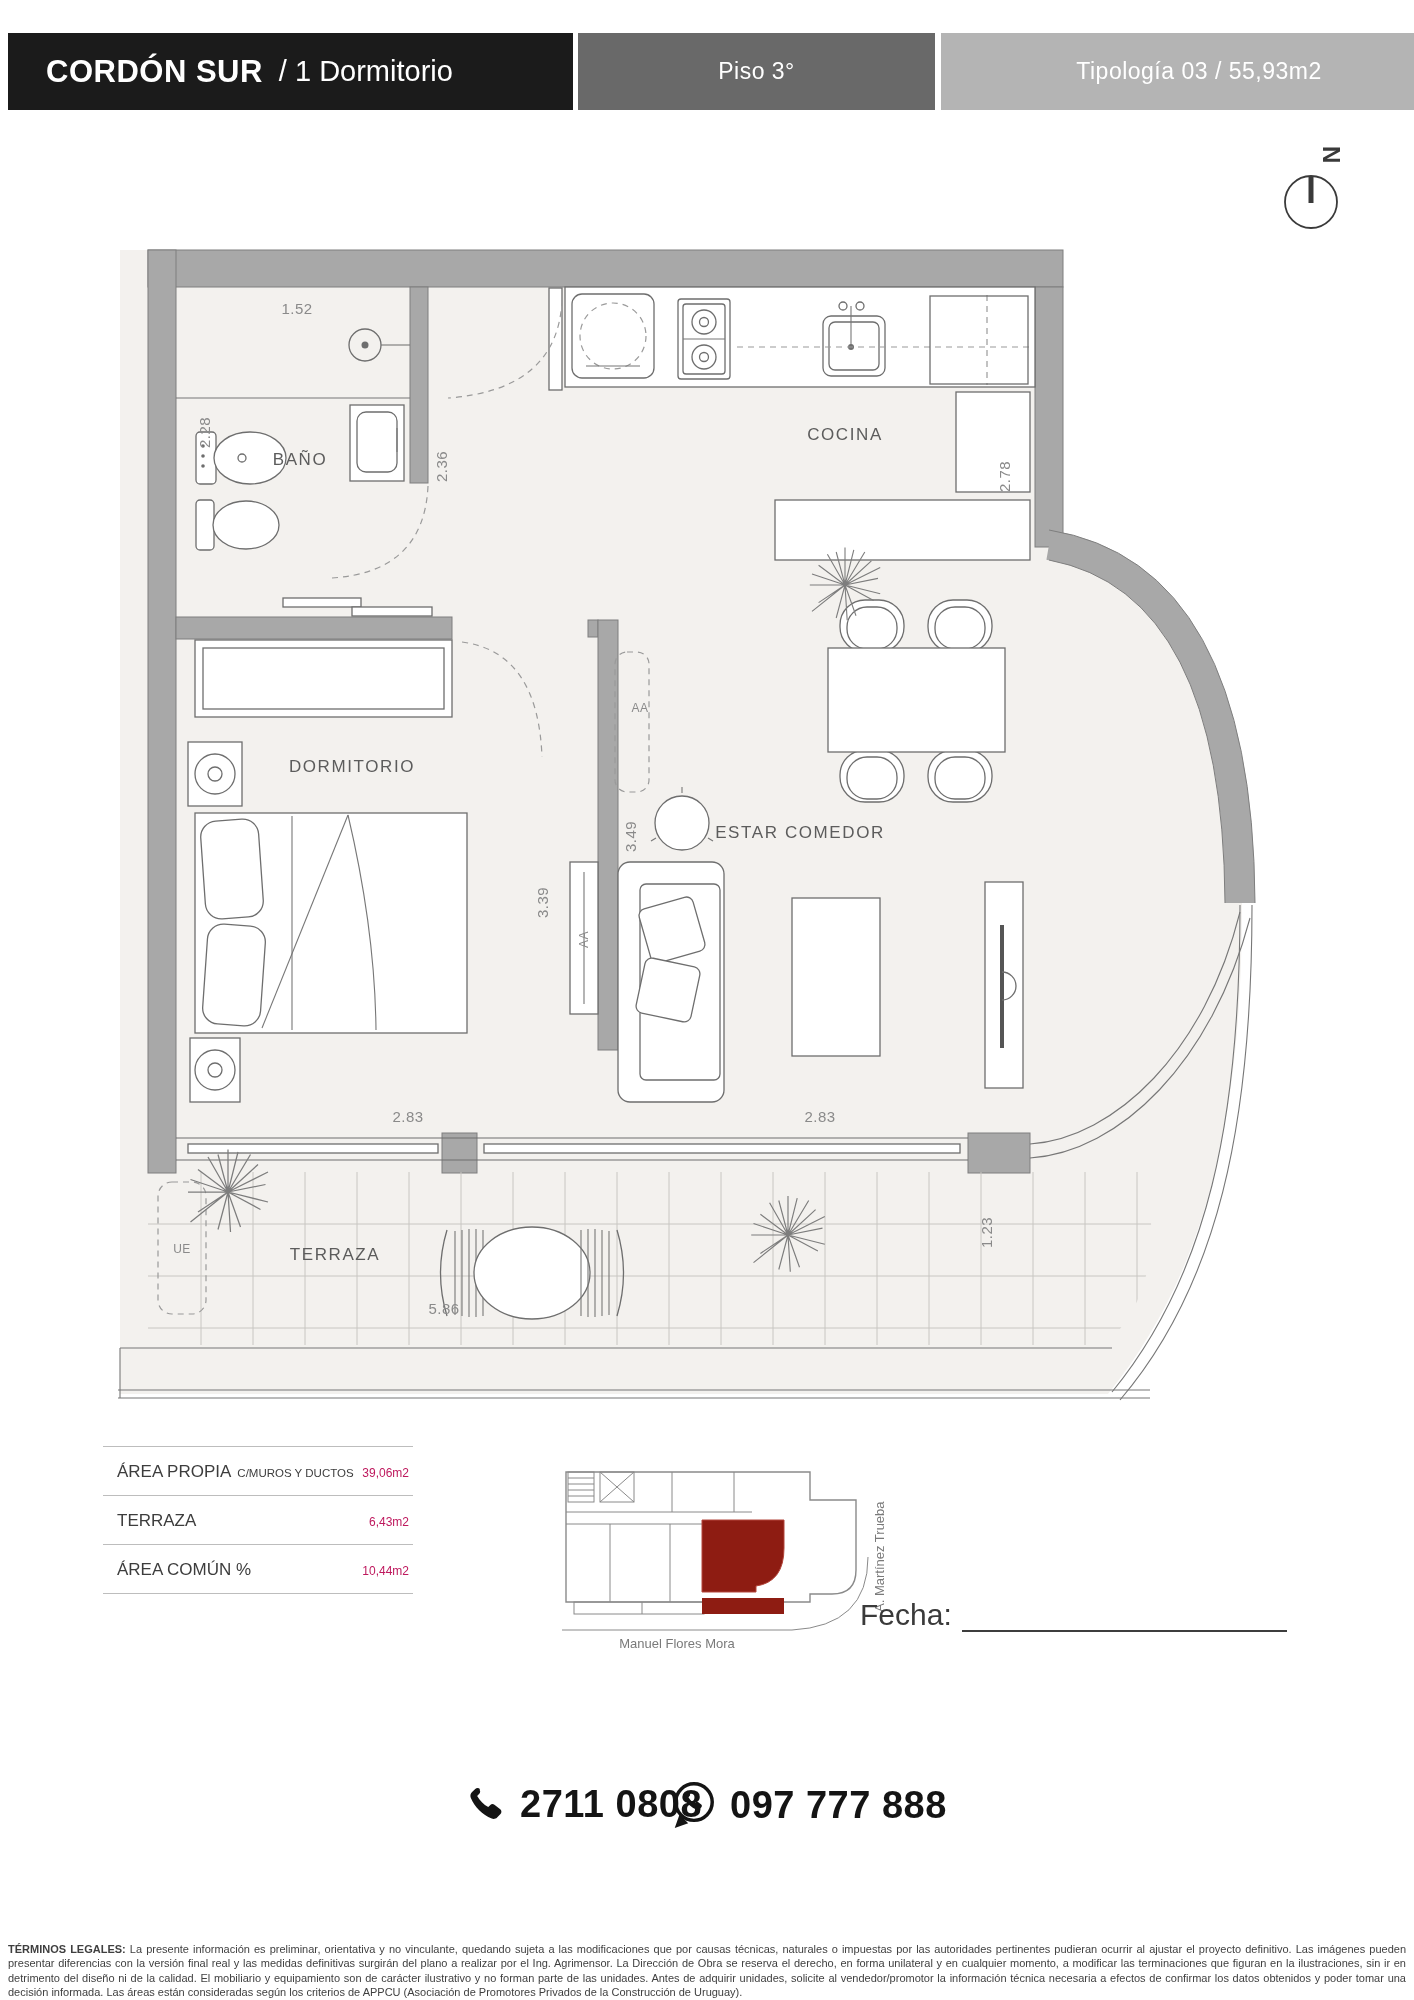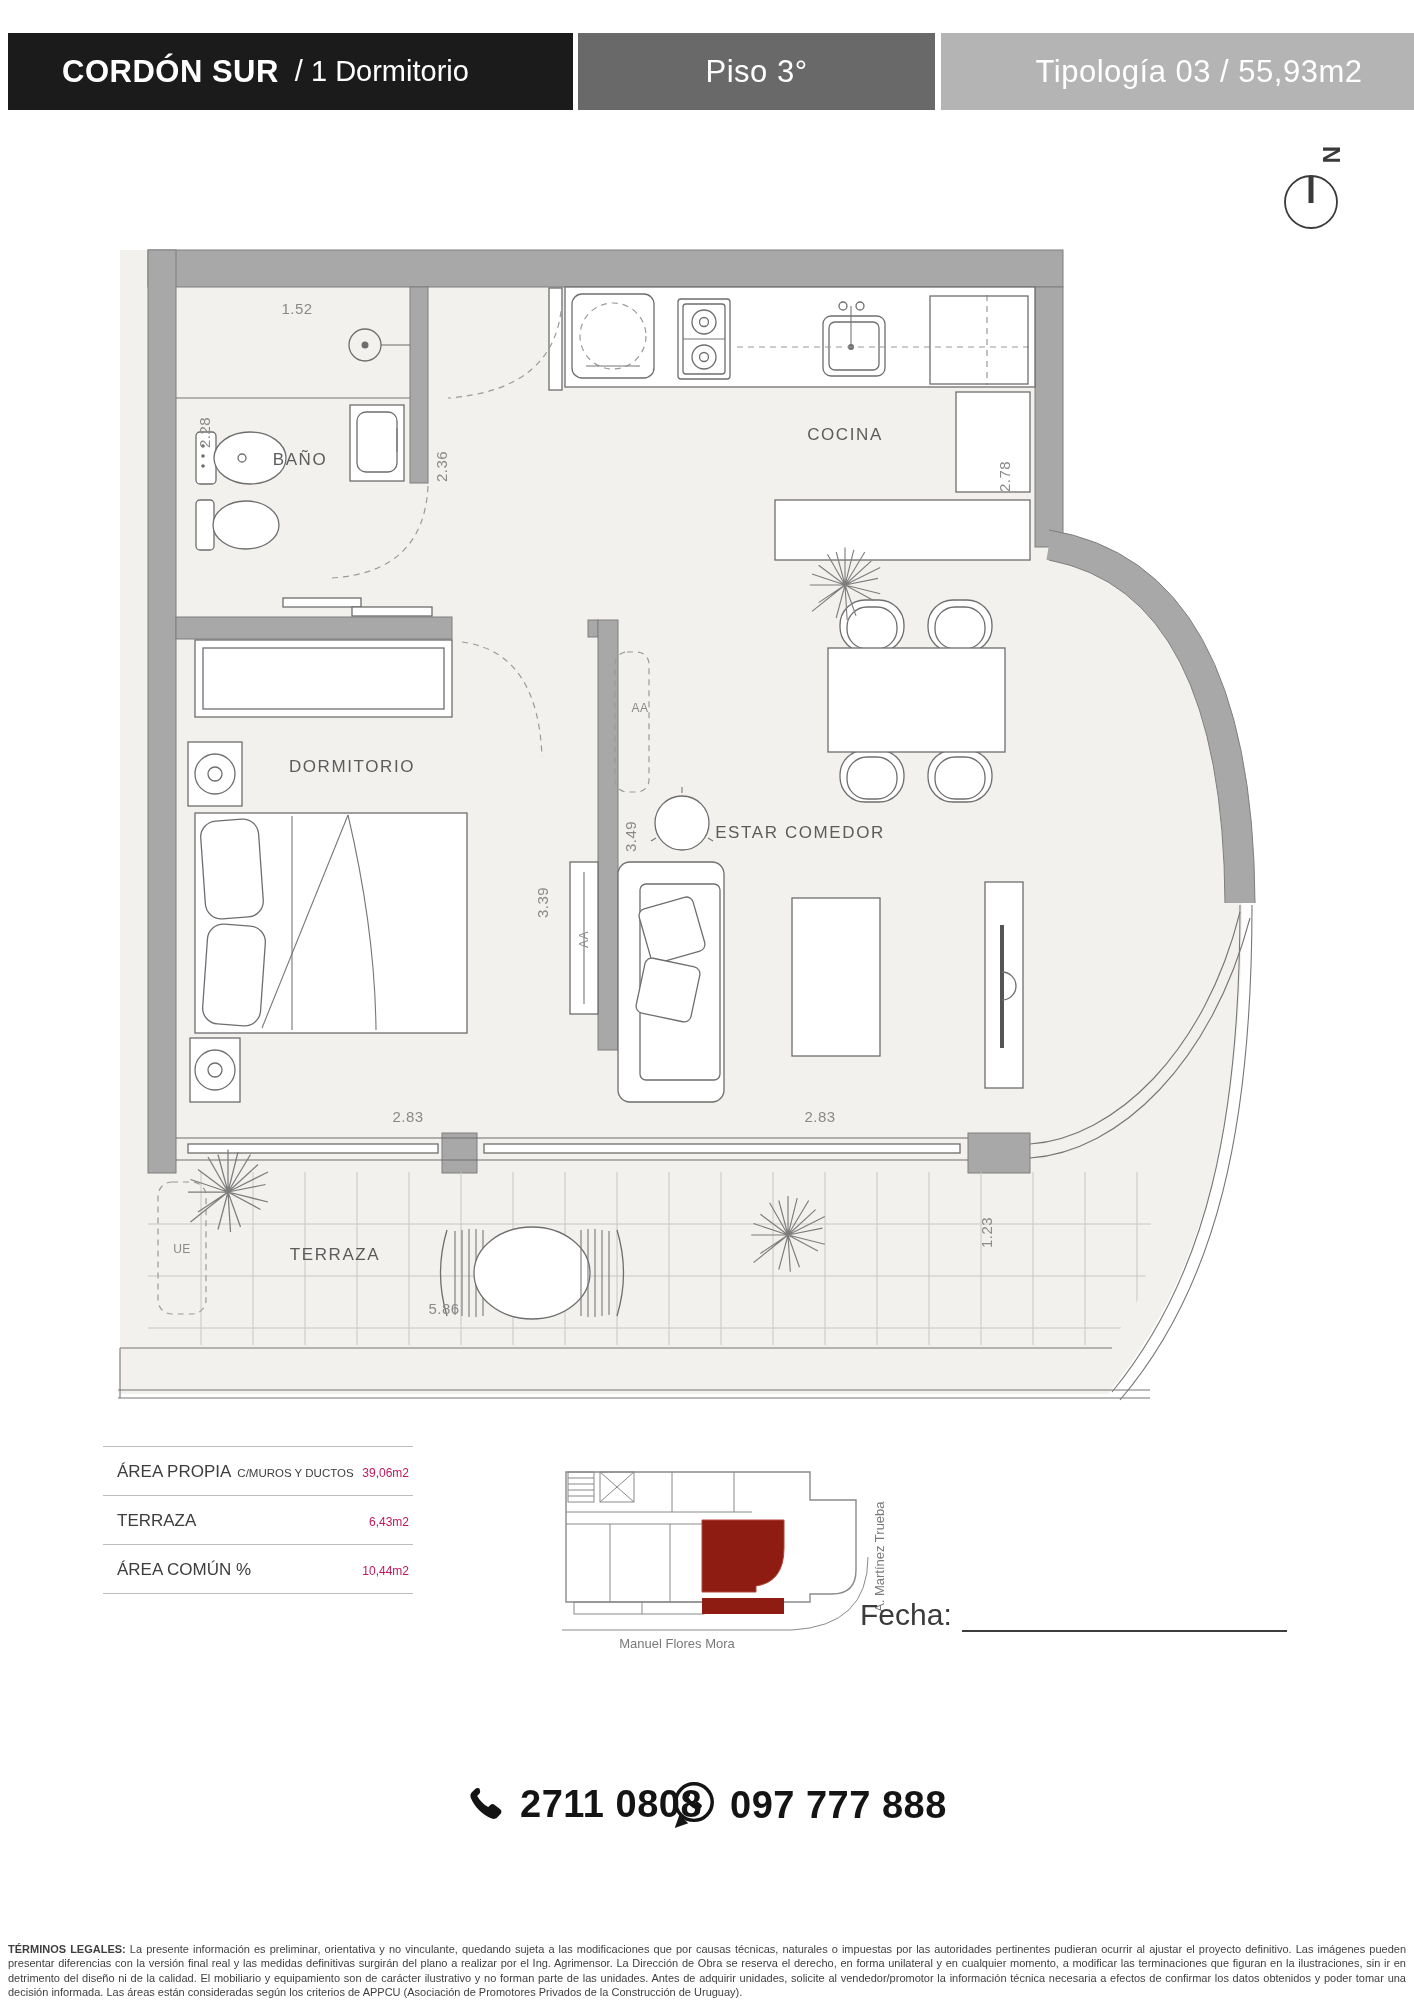--- a/index.html
+++ b/index.html
@@ -1,25 +1,25 @@
 <!DOCTYPE html>
 <html><head>
 <meta charset="utf-8">
 <style>
   html,body{margin:0;padding:0;background:#e8e8e8;}
   .page{position:relative;width:1414px;height:2000px;background:#ffffff;overflow:hidden;
         font-family:"Liberation Sans",sans-serif;margin:0 auto;}
   
   .hdr{position:absolute;top:33px;height:77px;display:flex;align-items:center;justify-content:center;color:#fff;}
-  .hdr-black{left:8px;width:565px;background:#1b1b1b;justify-content:flex-start;padding-left:54px;box-sizing:border-box;}
+  .hdr-black{left:8px;width:565px;background:#1b1b1b;justify-content:flex-start;padding-left:38px;box-sizing:border-box;}
   .hdr-mid{left:578px;width:357px;background:#696969;}
   .hdr-light{left:941px;width:516px;background:#b4b4b4;}
   .hdr-project{font-size:31px;font-weight:bold;letter-spacing:.5px;}
   .hdr-unit{font-size:29px;font-weight:300;margin-left:16px;}
-  .hdr-floor,.hdr-typology{font-size:31px;font-weight:300;letter-spacing:.5px;}
+  .hdr-floor,.hdr-typology{font-size:23px;font-weight:300;letter-spacing:.5px;}
   
   .plan-svg{position:absolute;left:0;top:0;width:1414px;height:1460px;}
   .wall{fill:#a8a8a8;stroke:#7e7e7e;stroke-width:1;}
   .wallc{fill:none;stroke:#a8a8a8;stroke-width:30;}
   .walledge{fill:none;stroke:#7e7e7e;stroke-width:1;}
   .furn{fill:#ffffff;stroke:#6e6e6e;stroke-width:1.3;}
   .furnn{fill:none;stroke:#6e6e6e;stroke-width:1.3;}
   .thin{fill:none;stroke:#777777;stroke-width:1.1;}
   .dash{fill:none;stroke:#9a9a9a;stroke-width:1.2;stroke-dasharray:6,5;}
   .grid{stroke:#c8c6c2;stroke-width:1;}

